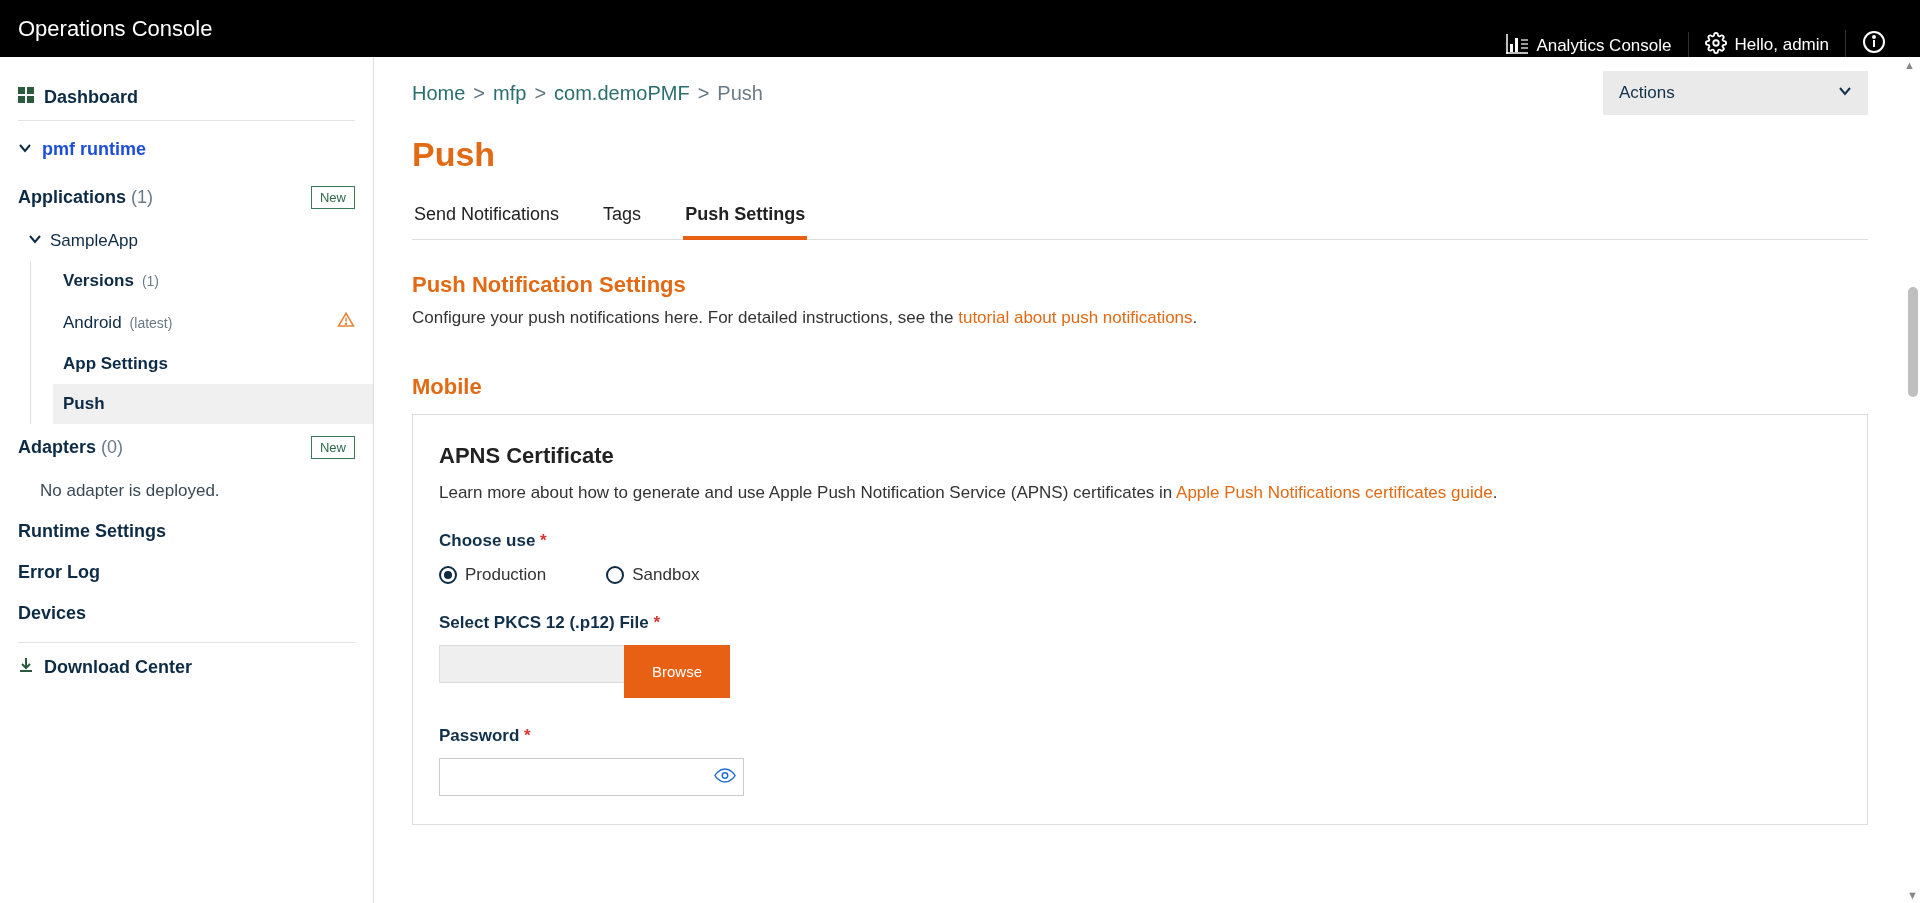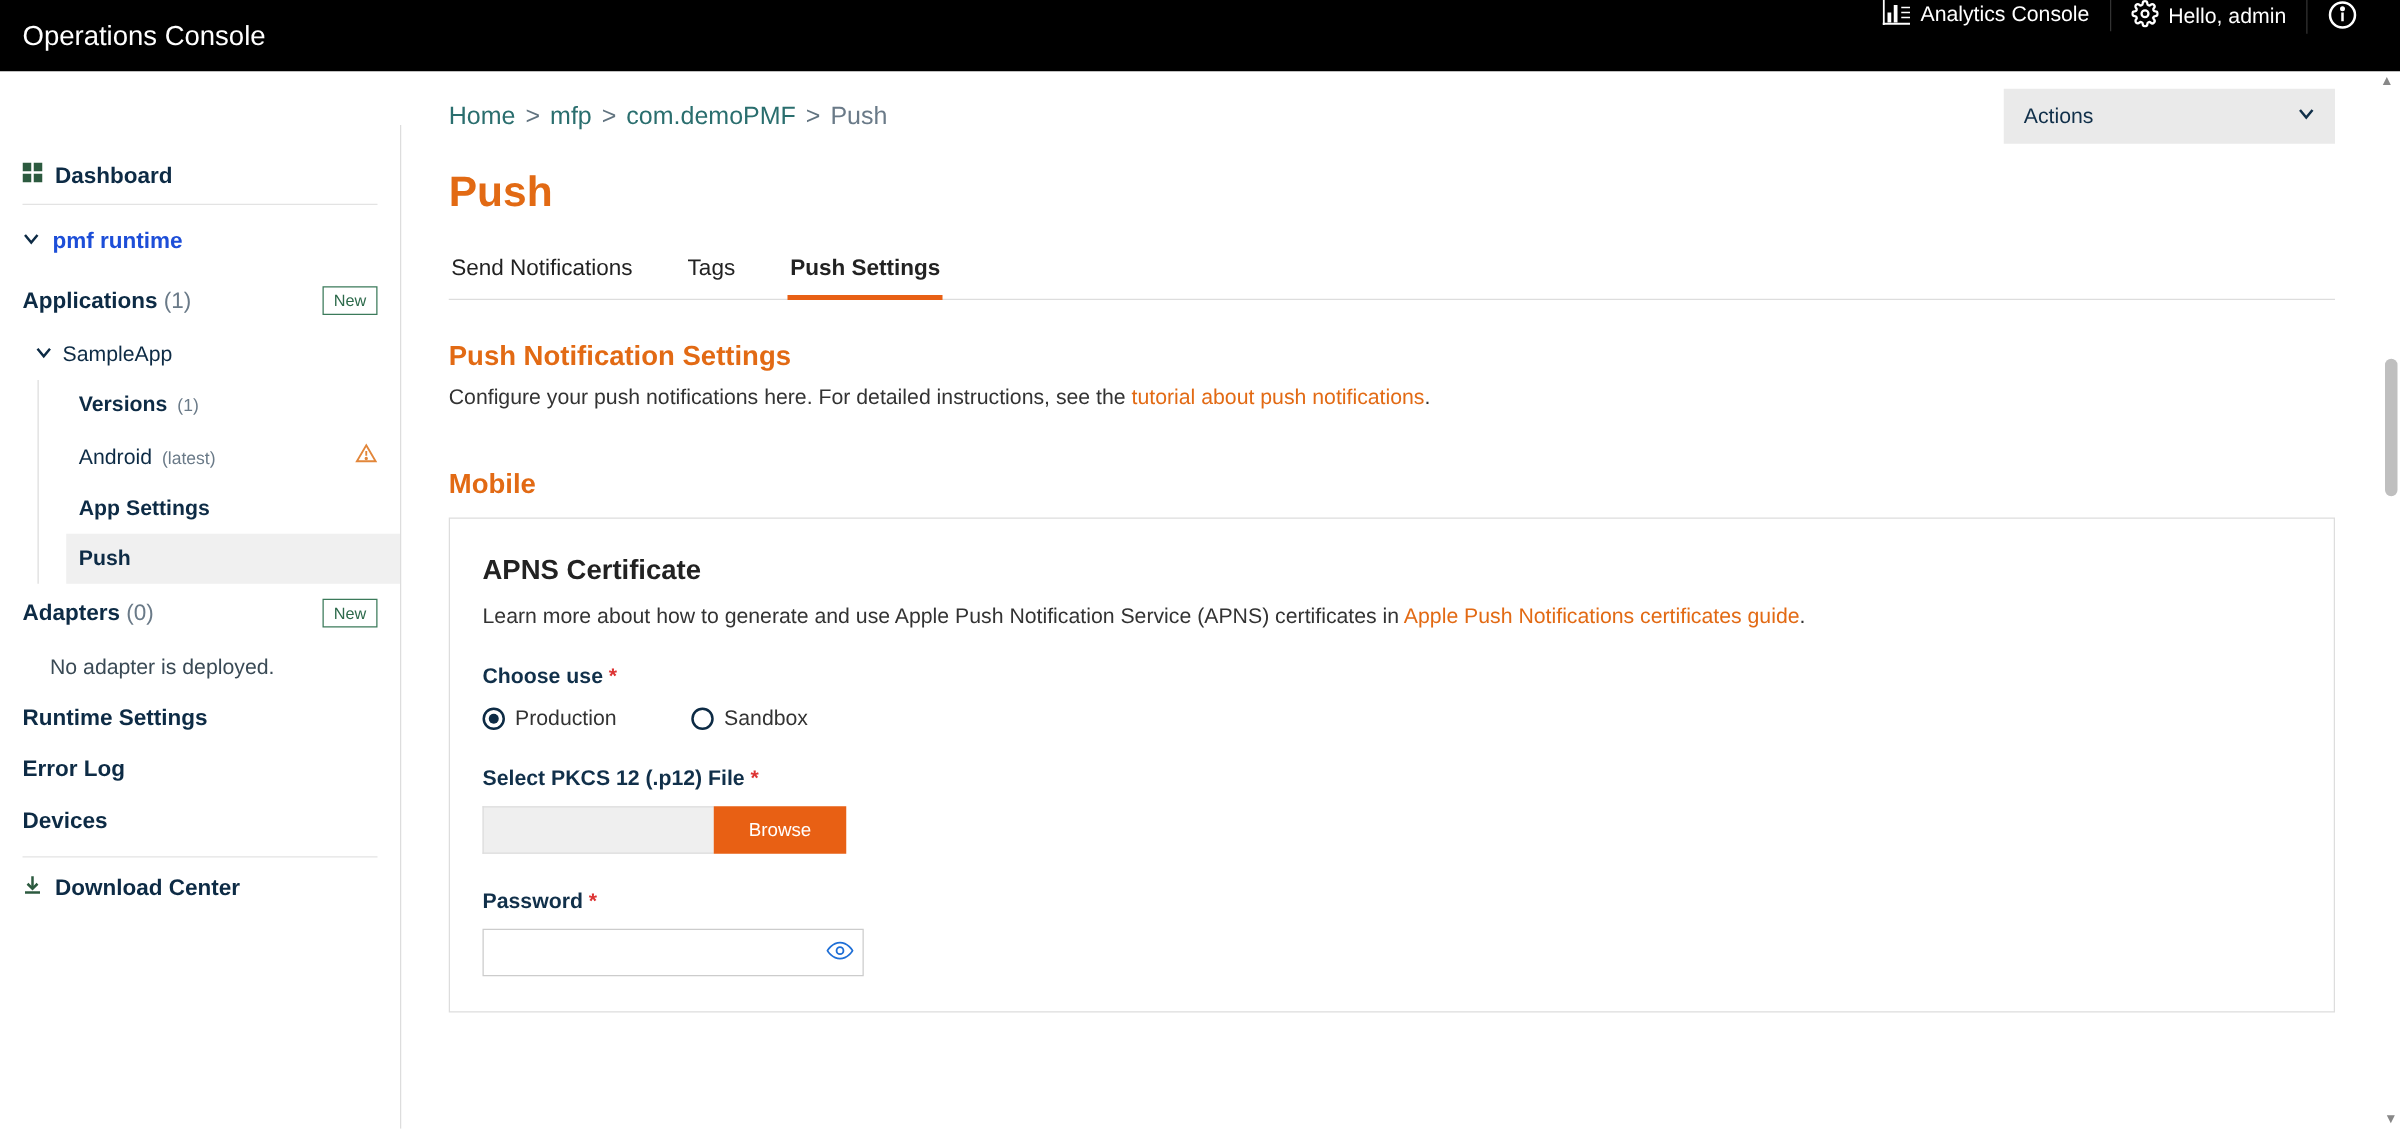--- a/index.html
+++ b/index.html
@@ -19,46 +19,45 @@
     align-items: center;
     padding: 0 18px;
   }
   .top-title {
     font-size: 22px;
     font-weight: 400;
     flex: 1;
   }
   .top-right {
     display: flex;
-    align-items: flex-start;
+    align-items: flex-end;
     height: 100%;
   }
   .top-right-item {
     display: flex;
     align-items: center;
     gap: 8px;
     padding: 0 16px;
     cursor: pointer;
     border-left: 1px solid #333;
     white-space: nowrap;
   }
   .top-right-item:first-child { border-left: none; }
   .top-right-item span.label { font-size: 17px; }
 
   
   .layout {
     display: flex;
     height: calc(903px - 57px);
   }
   .sidebar {
-    width: 321px;
+    width: 374px;
     border-right: 1px solid #ddd;
     padding: 18px 0 4px 18px;
     overflow-y: auto;
-    margin-top: 43px;
   }
   .content-wrap {
     flex: 1;
     position: relative;
   }
   .content {
     position: absolute;
     inset: 0;
     overflow-y: auto;
     padding: 14px 52px 30px 38px;
@@ -200,21 +199,21 @@
   .radio .circle {
     width: 18px; height: 18px; border: 2px solid #0d2b45; border-radius: 50%;
     display: inline-flex; align-items: center; justify-content: center;
   }
   .radio.selected .dot { width: 8px; height: 8px; background: #0d2b45; border-radius: 50%; }
   .file-row { display: flex; margin-top: 12px; }
   .file-input {
     width: 185px; height: 38px; background: #efefef; border: 1px solid #ddd; border-right: none;
   }
   .browse-btn {
-    background: #e86014; color: #fff; border: none; height: 38px; padding: 0 28px;
+    background: #e86014; color: #fff; border: none; height: 53px; padding: 0 28px;
     font-size: 15px; cursor: pointer;
   }
   .pw-wrap { position: relative; margin-top: 12px; width: 305px; }
   .pw-input {
     width: 100%; height: 38px; border: 1px solid #ccc; padding: 0 40px 0 10px;
     font-size: 15px;
   }
   .eye-btn {
     position: absolute; right: 8px; top: 50%; transform: translateY(-50%);
     cursor: pointer; color: #1f6fd6;

